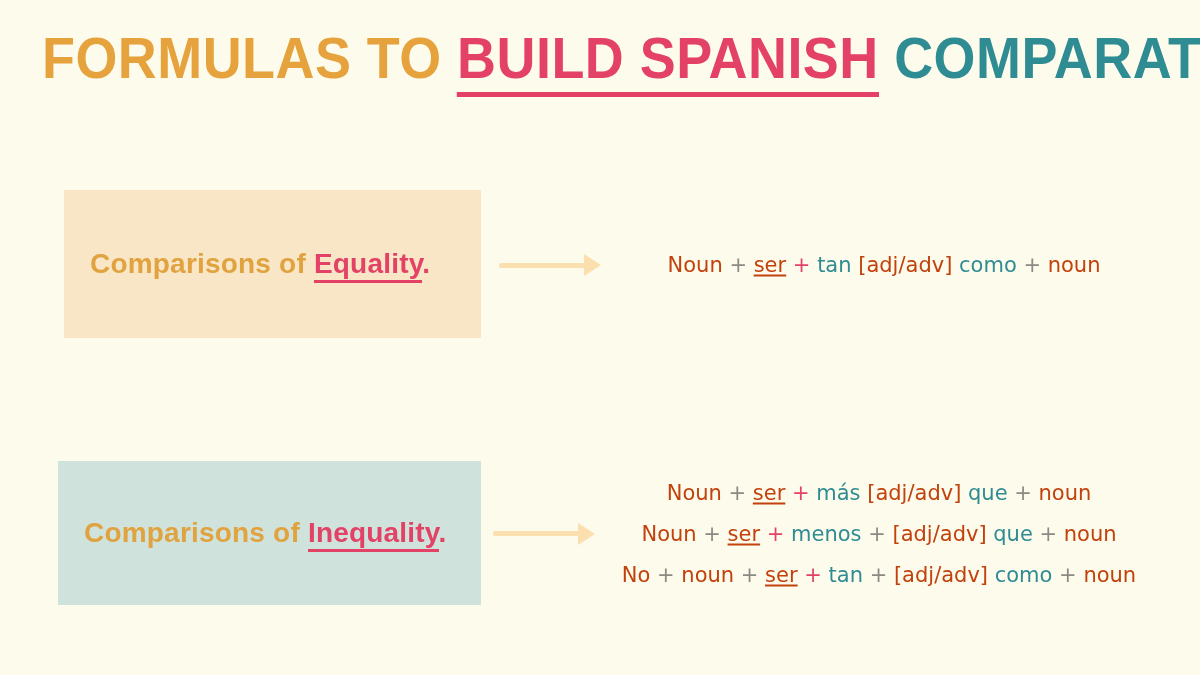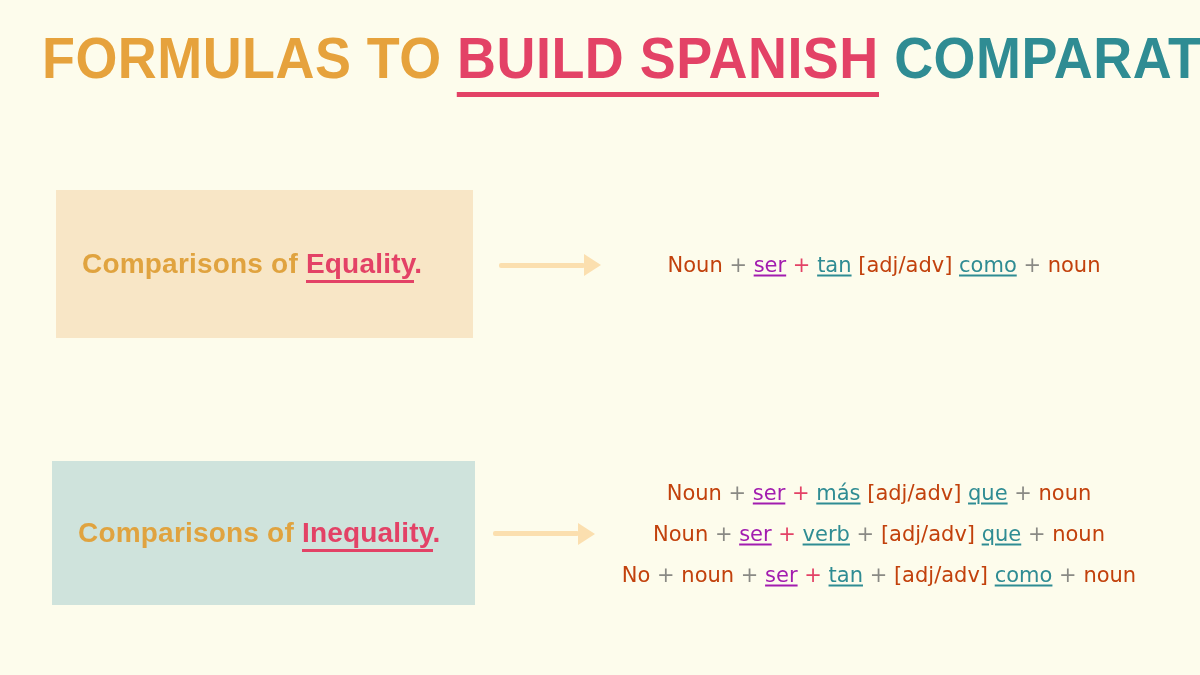--- a/index.html
+++ b/index.html
@@ -48,26 +48,26 @@
   #row-inequality { left: 0; top: 461px; width: 1200px; height: 145px; }
 
   .label-box {
     position: absolute;
     display: flex;
     align-items: center;
     box-sizing: border-box;
     padding-left: 26px;
   }
   #box-equality {
-    left: 56px; top: 0;
+    left: 64px; top: 0;
     width: 417px; height: 148px;
     background: #f8e6c6;
   }
   #box-inequality {
-    left: 52px; top: 0;
+    left: 58px; top: 0;
     width: 423px; height: 144px;
     background: #cfe3dc;
     align-items: center;
   }
 
   .box-title {
     font-family: "Liberation Sans Narrow", "Liberation Sans", sans-serif;
     font-weight: 700;
     font-size: 28px;
     color: #e0a33f;
@@ -121,28 +121,27 @@
   .formula-line {
     font-family: "DejaVu Sans", sans-serif;
     font-size: 21px;
     line-height: 41px;
     color: #8a8a85;
     white-space: nowrap;
     text-align: center;
   }
   .formula-line .w-plain { color: #c2410c; }
   .formula-line .w-pink {
-    color: #a21caf;
+    color: #c2410c;
     text-decoration: underline;
     text-decoration-thickness: 2px;
     text-underline-offset: 3px;
   }
   .formula-line .w-teal {
     color: #2f8c93;
-    text-decoration: underline;
     text-decoration-thickness: 2px;
     text-underline-offset: 3px;
   }
   .formula-line .p-pink { color: #e34266; }
   .formula-line .p-plain { color: #8a8a85; }
 </style>
 </head>
 <body>
 
 <div class="title">
@@ -175,16 +174,16 @@
     </div>
   </div>
 
   <div class="arrow" id="arrow-inequality">
     <div class="shaft"></div>
     <div class="head"></div>
   </div>
 
   <div class="formulas" id="formulas-inequality">
       <div class="formula-line"><span class="w-plain">Noun</span><span class="p-plain"> + </span><span class="w-pink">ser</span><span class="p-pink"> + </span><span class="w-teal">más</span><span class="w-plain"> [adj/adv] </span><span class="w-teal">que</span><span class="p-plain"> + </span><span class="w-plain">noun</span></div>
-      <div class="formula-line"><span class="w-plain">Noun</span><span class="p-plain"> + </span><span class="w-pink">ser</span><span class="p-pink"> + </span><span class="w-teal">verb</span><span class="p-plain"> + </span><span class="w-plain">[adj/adv] </span><span class="w-teal">que</span><span class="p-plain"> + </span><span class="w-plain">noun</span></div>
+      <div class="formula-line"><span class="w-plain">Noun</span><span class="p-plain"> + </span><span class="w-pink">ser</span><span class="p-pink"> + </span><span class="w-teal">menos</span><span class="p-plain"> + </span><span class="w-plain">[adj/adv] </span><span class="w-teal">que</span><span class="p-plain"> + </span><span class="w-plain">noun</span></div>
       <div class="formula-line"><span class="w-plain">No</span><span class="p-plain"> + </span><span class="w-plain">noun</span><span class="p-plain"> + </span><span class="w-pink">ser</span><span class="p-pink"> + </span><span class="w-teal">tan</span><span class="p-plain"> + </span><span class="w-plain">[adj/adv] </span><span class="w-teal">como</span><span class="p-plain"> + </span><span class="w-plain">noun</span></div>
     </div>
 </div>
 
 </body></html>

